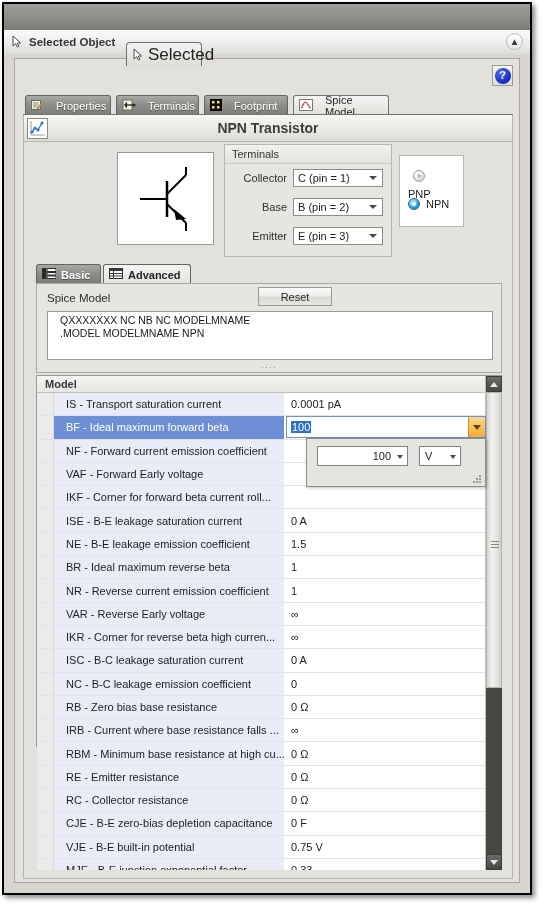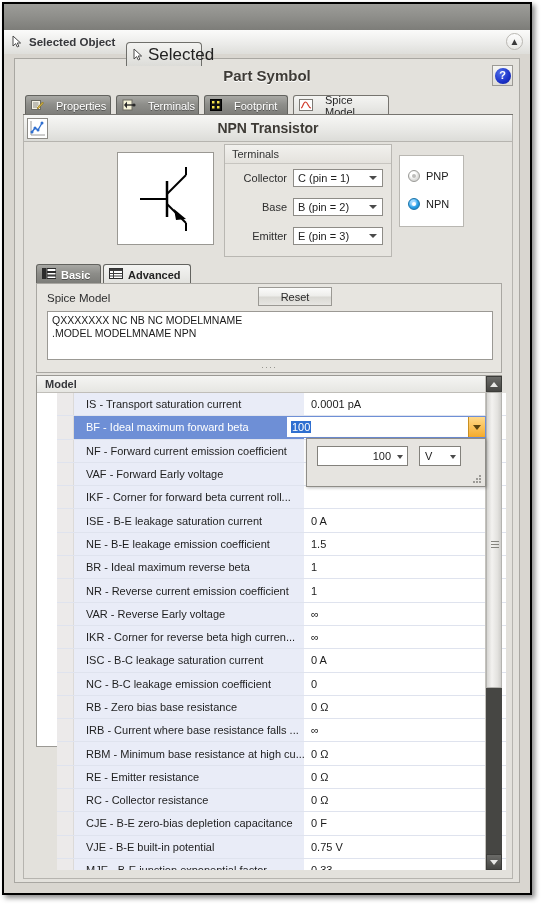--- a/index.html
+++ b/index.html
@@ -227,21 +227,21 @@
   .resetbtn{
     position:absolute;left:221px;top:3px;width:74px;height:19px;
     background:linear-gradient(to bottom,#fbfbfa 0%,#ededea 48%,#d9d8d3 52%,#e7e6e2 100%);
     border:1px solid #9b9994;box-sizing:border-box;
     display:flex;align-items:center;justify-content:center;
     font-size:11px;color:#2b2b2b;cursor:pointer;
   }
   .codebox{
     position:absolute;left:10px;top:27px;width:446px;height:49px;
     background:#ffffff;border:1px solid #9b9994;box-sizing:border-box;
-    padding:2px 4px;font-size:10.5px;line-height:12.5px;color:#1a1a1a;
+    padding:2px 12px;font-size:10.5px;line-height:12.5px;color:#1a1a1a;
     overflow:hidden;white-space:pre;
   }
   .griphandle{
     position:absolute;left:0;bottom:2px;width:100%;text-align:center;
     font-size:9px;color:#8d8b86;letter-spacing:1px;line-height:6px;
     cursor:ns-resize;
   }
 
   
   .modelwrap{
@@ -252,21 +252,21 @@
     position:absolute;left:0;top:0;width:100%;height:17px;
     background:linear-gradient(to bottom,#f5f5f3,#e6e6e2);
     border-bottom:1px solid #c0beb9;box-sizing:border-box;
     display:flex;align-items:center;
   }
   .modelhdr .t{font-weight:bold;font-size:11px;color:#36373b;margin-left:8px;}
   .modelhdr .cv{
     position:absolute;right:6px;top:1px;font-size:10px;color:#4a4a4a;cursor:pointer;
   }
   .rows{
-    position:absolute;left:0;top:17px;width:449px;height:477px;overflow:hidden;padding-left:20px;
+    position:absolute;left:0;top:17px;width:449px;height:477px;overflow:hidden;
   }
   .row{
     display:flex;height:23.3px;box-sizing:border-box;
     border-bottom:1px solid #dfe3ee;
   }
   .row .gutter{
     width:17px;background:#eceaea;border-right:1px solid #dcdad8;box-sizing:border-box;
   }
   .row .name{
     width:231px;background:#e9ecf7;box-sizing:border-box;
@@ -409,21 +409,20 @@
             <path d="M1 1 L1 11 L3.6 8.6 L5.3 12 L6.9 11.2 L5.2 8 L8.6 8 Z" fill="#ffffff" stroke="#4a4a4a" stroke-width="1"></path>
           </svg>
       </span>
       <span class="lbl">Selected Object</span>
       <span class="chev">▲<span style="font-size:0"> </span></span>
     </div>
 
     <div class="body">
       <div class="panel">
 
-        <div class="ptitle">Part Symbol</div>
         <div class="helpbtn">
           <span class="q">?</span>
         </div>
 
         <div class="itabs">
           <div class="itab" style="left:2px;width:86px;">
             <span>
               <svg width="13" height="12" viewBox="0 0 13 12">
                 <rect x="0.5" y="1.5" width="9" height="9" fill="#f3f1e4" stroke="#6b6b63"></rect>
                 <line x1="2" y1="4" x2="7.5" y2="4" stroke="#8b8b83"></line>
@@ -518,21 +517,21 @@
             <div class="trow" style="left:0;top:82px;">
               <span class="tl">Emitter</span>
               <span class="combo">
                 <span>E (pin = 3)</span>
                 <i class="arw"></i>
               </span>
             </div>
           </div>
 
           <div class="grp grp-type">
-            <div class="radio-row" style="top:14px;">
+            <div class="radio-row" style="top:14px;flex-direction:column;">
               <span class="radio off">
                   <span class="dot"></span>
                 </span>
               <span>PNP</span>
             </div>
             <div class="radio-row" style="top:42px;">
               <span class="radio on">
                   <span class="dot"></span>
                 </span>
               <span>NPN</span>

